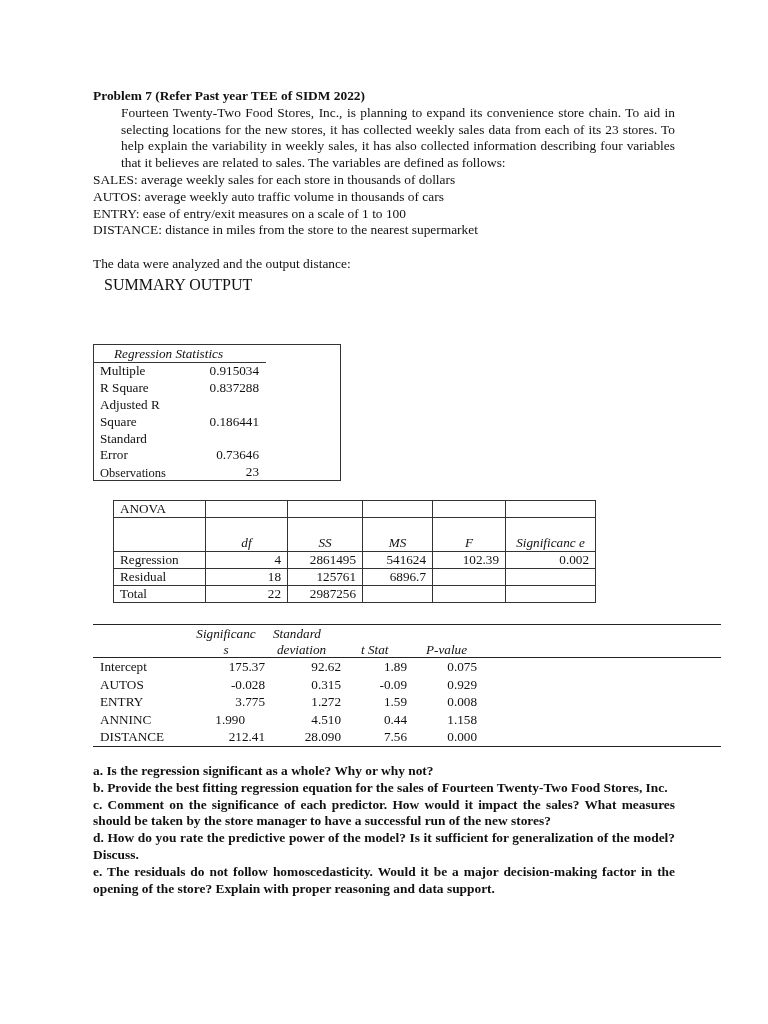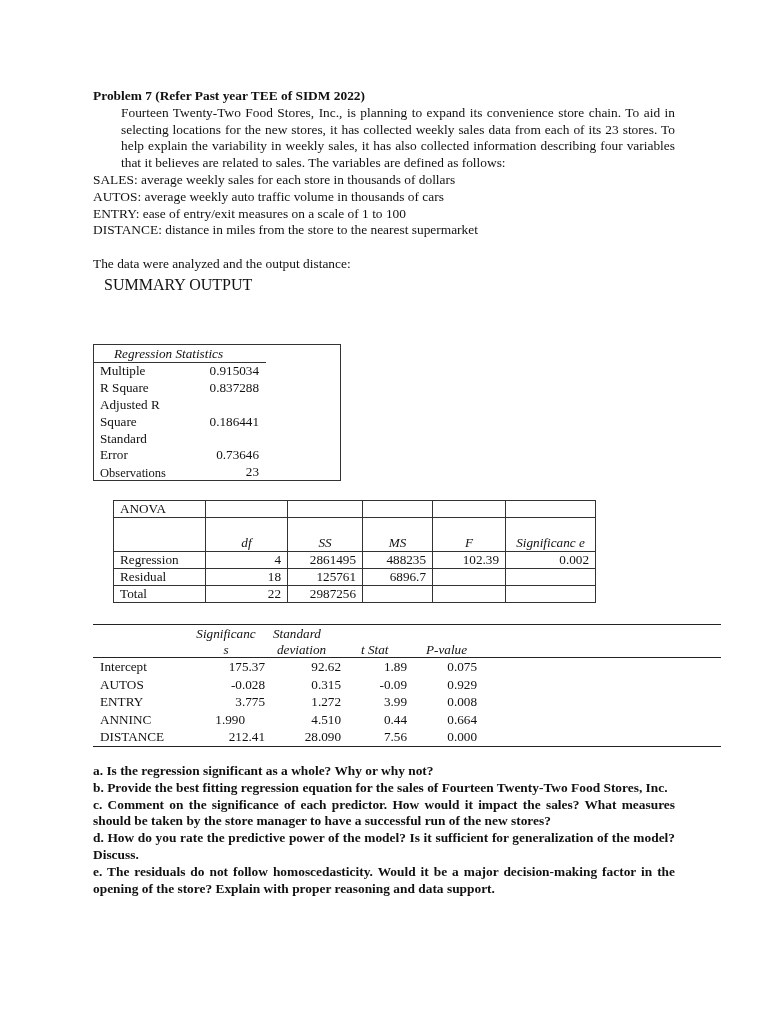--- a/index.html
+++ b/index.html
@@ -99,21 +99,21 @@
     <td class="hd">df</td>
     <td class="hd">SS</td>
     <td class="hd">MS</td>
     <td class="hd">F</td>
     <td class="hd" style="text-align:center; padding:0 2px; word-break:break-all;">Significanc e</td>
   </tr>
   <tr>
     <td>Regression</td>
     <td class="num">4</td>
     <td class="num">2861495</td>
-    <td class="num">488235</td>
+    <td class="num">541624</td>
     <td class="num">102.39</td>
     <td class="num">0.002</td>
   </tr>
   <tr>
     <td>Residual</td>
     <td class="num">18</td>
     <td class="num">125761</td>
     <td class="num">6896.7</td>
     <td class="num"></td>
     <td class="num"></td>
@@ -152,29 +152,29 @@
     <span class="l">AUTOS</span>
     <span style="right:456px">-0.028</span>
     <span style="right:380px">0.315</span>
     <span style="right:314px">-0.09</span>
     <span style="right:244px">0.929</span>
   </div>
   <div class="row">
     <span class="l">ENTRY</span>
     <span style="right:456px">3.775</span>
     <span style="right:380px">1.272</span>
-    <span style="right:314px">3.99</span>
+    <span style="right:314px">1.59</span>
     <span style="right:244px">0.008</span>
   </div>
   <div class="row">
     <span class="l">ANNINC</span>
     <span style="right:476px">1.990</span>
     <span style="right:380px">4.510</span>
     <span style="right:314px">0.44</span>
-    <span style="right:244px">0.664</span>
+    <span style="right:244px">1.158</span>
   </div>
   <div class="row">
     <span class="l">DISTANCE</span>
     <span style="right:456px">212.41</span>
     <span style="right:380px">28.090</span>
     <span style="right:314px">7.56</span>
     <span style="right:244px">0.000</span>
   </div>
   <div class="rule" style="margin-top:0px"></div>
 </div>

